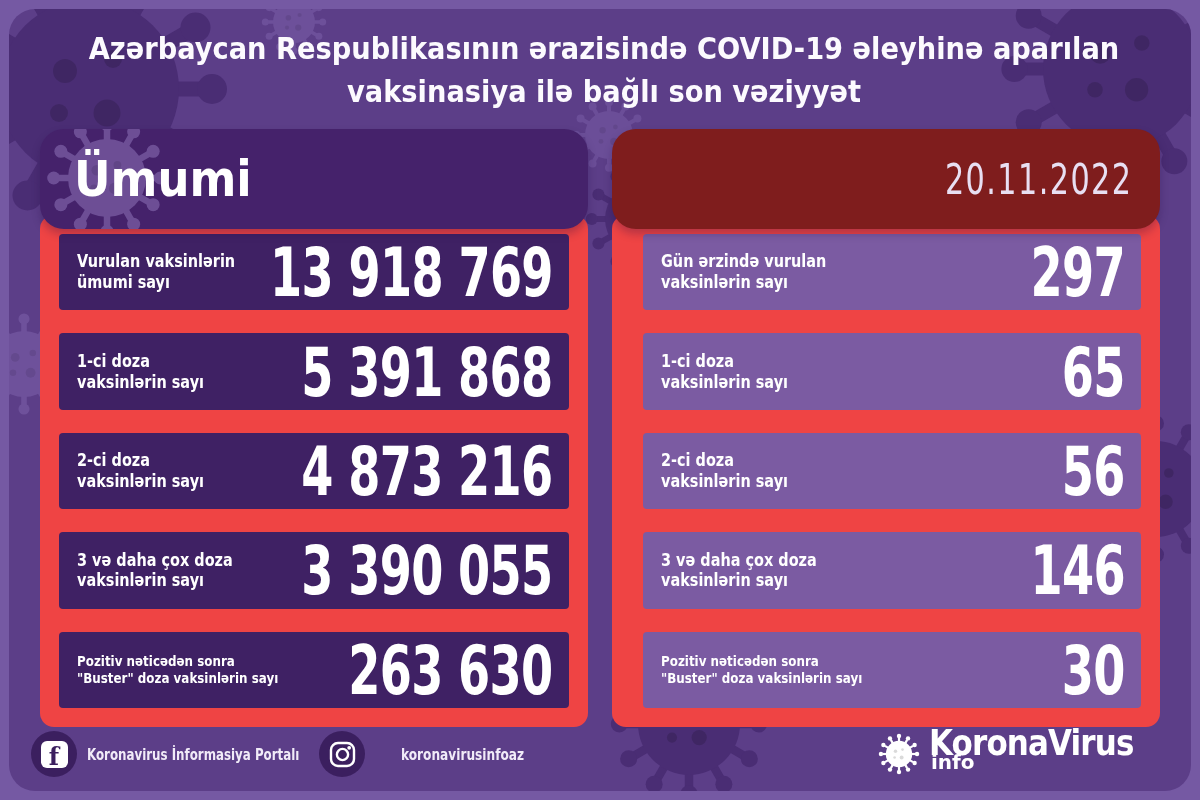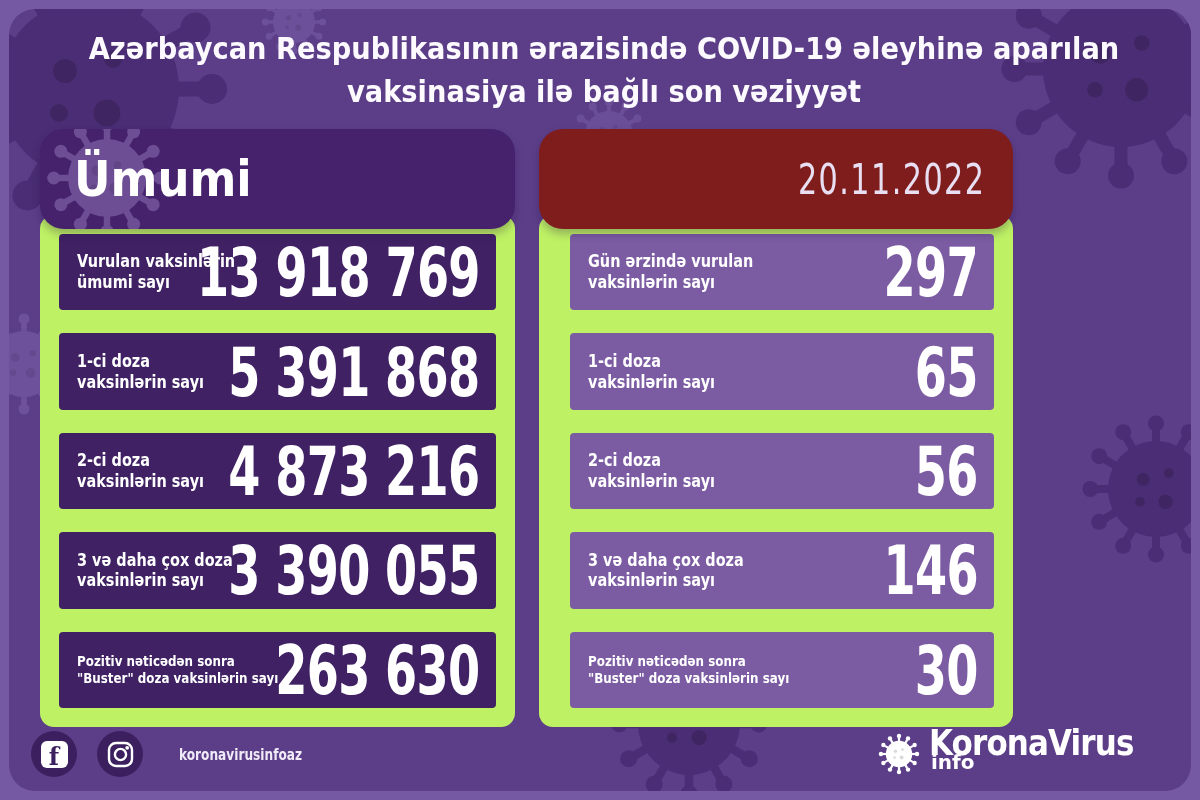--- a/index.html
+++ b/index.html
@@ -11,32 +11,32 @@
   .canvas{
     position:absolute;left:9px;top:9px;width:1182px;height:782px;
     background:#5C3E88;border-radius:26px;overflow:hidden;
   }
   
   .deco{position:absolute;z-index:0;}
   
   .title{position:absolute;top:18px;left:0;right:0;z-index:1;text-align:center;color:#FCFAFE;font-weight:bold;margin-left:8px;}
   .title-line{font-size:31px;line-height:1.38;white-space:nowrap;transform:scaleX(.88);transform-origin:center;}
   
-  .columns{position:absolute;top:120px;left:31px;width:973px;display:flex;gap:24px;z-index:1;}
+  .columns{position:absolute;top:120px;left:31px;width:1120px;display:flex;gap:24px;z-index:1;}
   .col{flex:1;display:flex;flex-direction:column;min-width:0;}
   .col-header{height:100px;border-radius:24px;position:relative;z-index:3;overflow:hidden;box-shadow:0 5px 9px rgba(35,12,66,.28);}
   .col-header.dark{background:#45226B;}
   .col-header.light{background:#7f1d1d;}
   .umumi-text{position:absolute;left:34px;top:50%;transform:translateY(-50%) scaleX(.9);transform-origin:left center;
     font-size:50px;font-weight:bold;color:#fff;white-space:nowrap;z-index:2;}
   .date-text{position:absolute;right:28px;top:50%;transform:translateY(-50%) scaleX(.72);transform-origin:right center;
     font-size:42px;font-weight:normal;color:#E8DFF2;letter-spacing:2px;white-space:nowrap;}
   .ghost-virus{position:absolute;left:2px;top:-16px;opacity:.55;z-index:1;}
   .panel{
-    background:#bef264;border-radius:14px;margin-top:-14px;height:512px;box-sizing:border-box;
+    background:#ef4444;border-radius:14px;margin-top:-14px;height:512px;box-sizing:border-box;
     padding:19px;display:flex;flex-direction:column;gap:23px;position:relative;z-index:2;
   }
   .row{flex:1;border-radius:4px;position:relative;display:flex;align-items:center;padding:0 16px 0 18px;overflow:hidden;}
   .col-left .row{background:#3F2164;}
   .col-right .row{background:#7B5BA2;margin-left:12px;}
   .row-label{
     color:#fff;font-size:17px;font-weight:bold;line-height:1.22;white-space:pre-line;
     transform:scaleX(.85);transform-origin:left center;
   }
   .row.small-label .row-label{font-size:14px;}
@@ -212,20 +212,23 @@
       </div>
     </div>
   </div>
 
   <div class="footer">
 
     <div class="social">
       <div class="icon-circle">
         <div class="fb-sq"><span>f</span></div>
       </div>
+      <div class="social-text-box fb-box">
+        <span class="sx">Koronavirus İnformasiya Portalı</span>
+      </div>
     </div>
 
     <div class="social">
       <div class="icon-circle">
         <svg width="27" height="27" viewBox="0 0 27 27">
           <rect x="2" y="2" width="23" height="23" rx="7" fill="none" stroke="#fff" stroke-width="2.4"></rect>
           <circle cx="13.5" cy="13.5" r="5.6" fill="none" stroke="#fff" stroke-width="2.4"></circle>
           <circle cx="20.2" cy="6.8" r="1.9" fill="#fff"></circle>
         </svg>
       </div>

